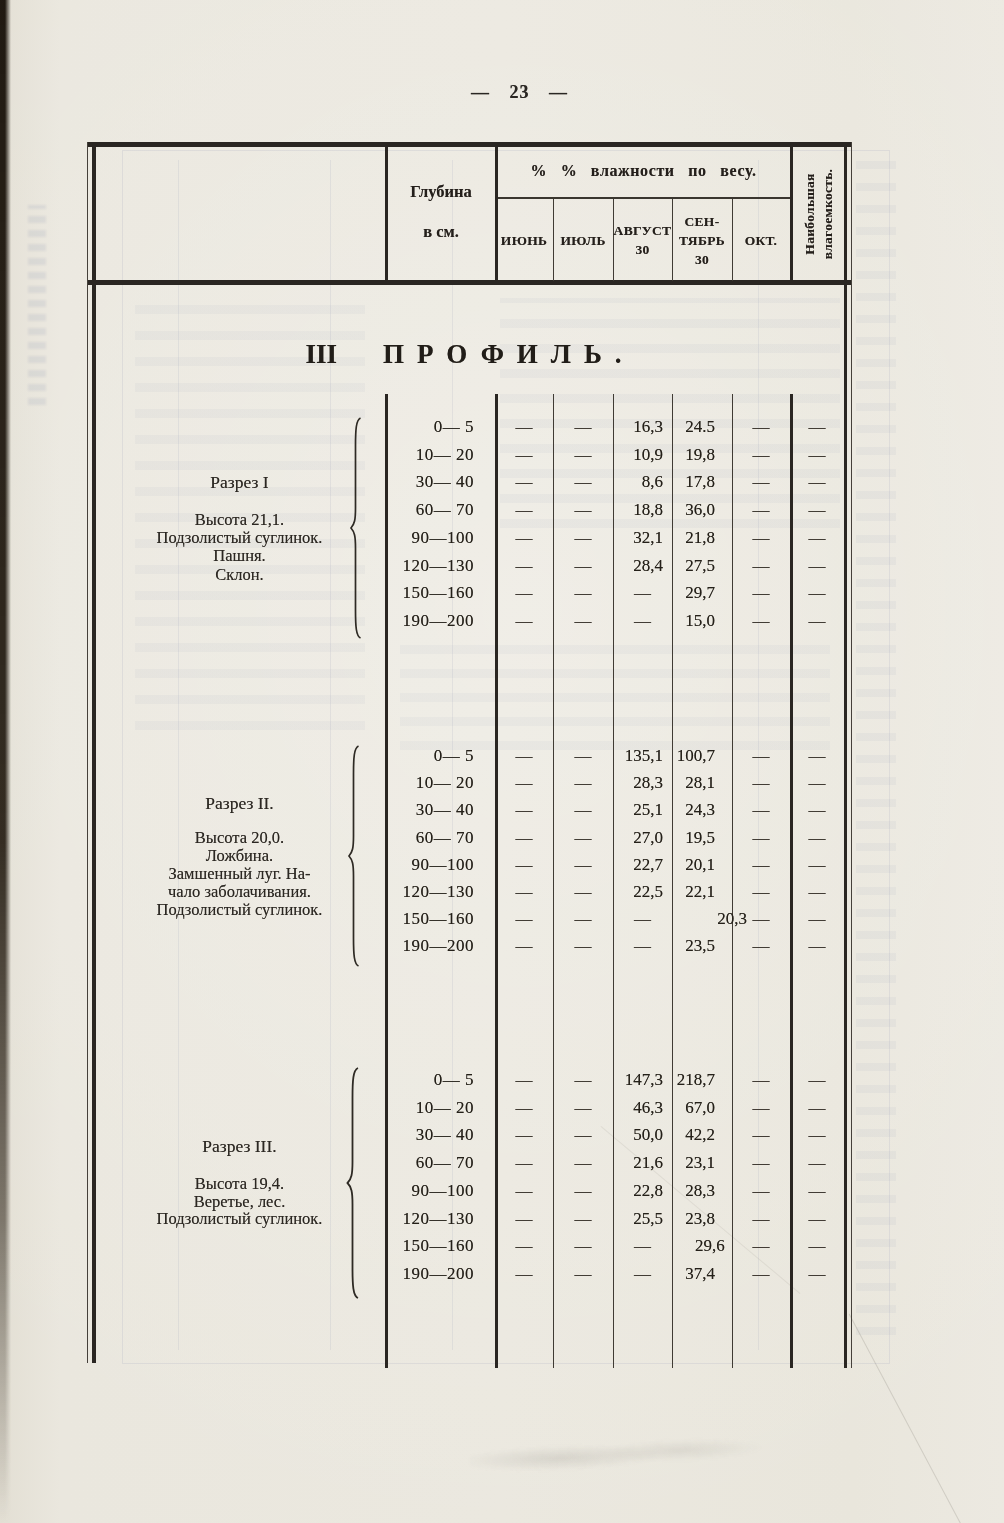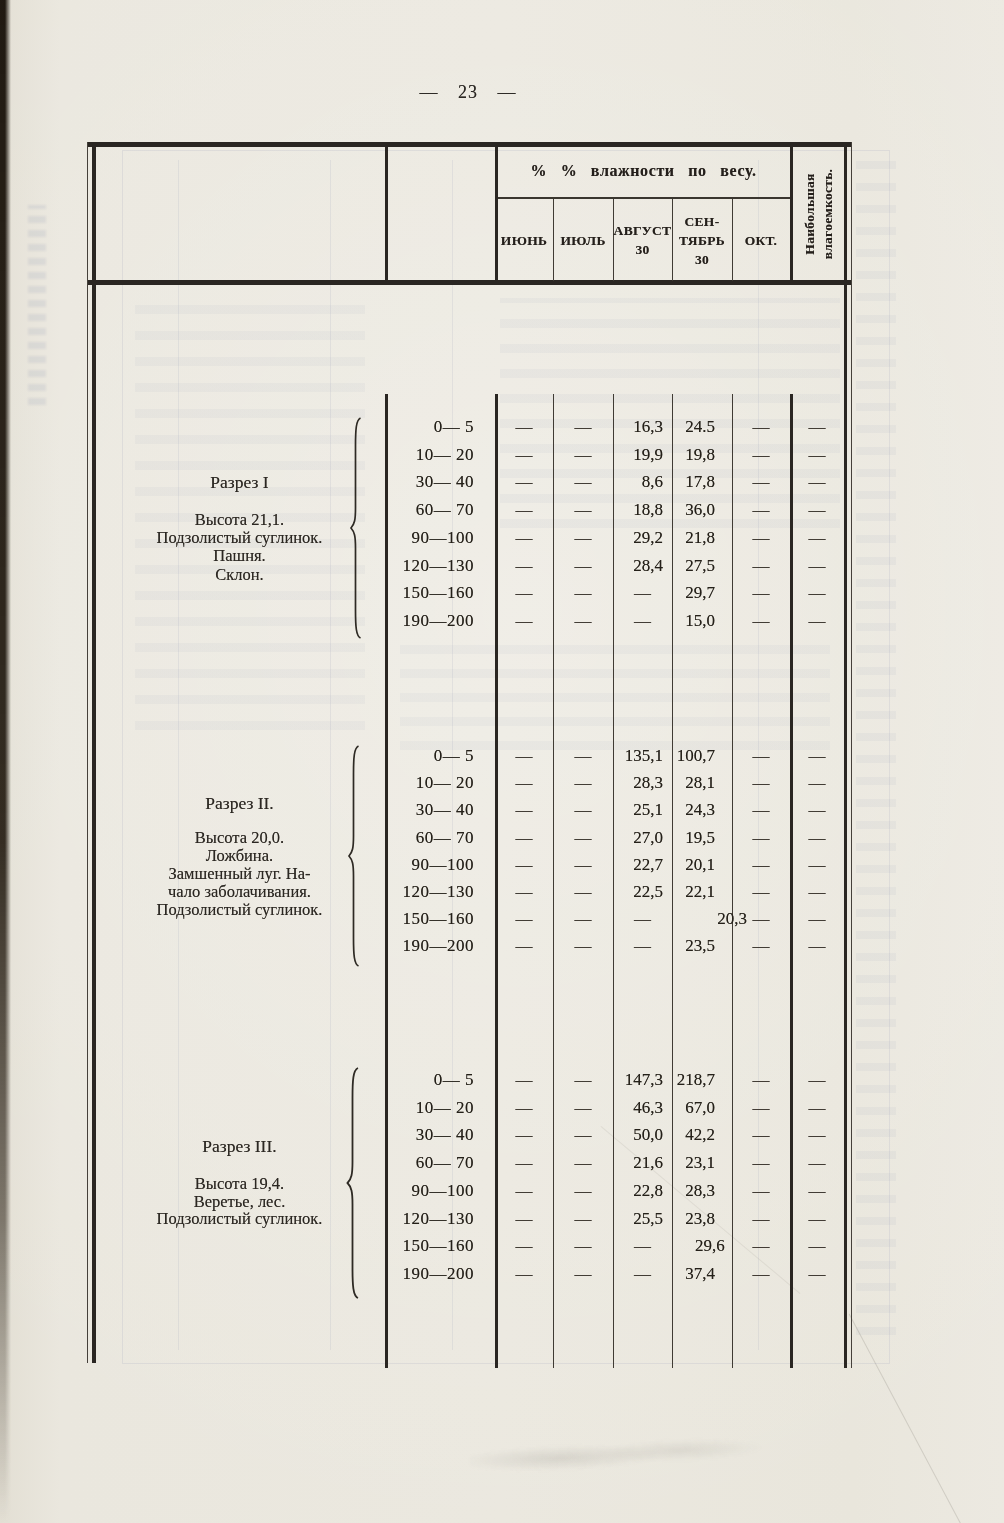--- a/index.html
+++ b/index.html
@@ -45,22 +45,22 @@
     background:radial-gradient(ellipse 50% 50% at 30% 50%, rgba(105,102,96,.16), transparent 70%),
                radial-gradient(ellipse 40% 45% at 70% 40%, rgba(105,102,96,.12), transparent 70%);
     filter:blur(1.5px);transform:rotate(-2deg);
   }
   .scratch{position:absolute;background:rgba(115,110,100,.22);}
   .scratch-1{left:905px;top:1300px;width:1px;height:240px;transform:rotate(-28deg);}
   .scratch-2{left:700px;top:1080px;width:1px;height:260px;transform:rotate(-50deg);opacity:.5;}
 
   
   .page-number{
-    position:absolute;left:368px;top:82px;width:200px;text-align:center;
-    font-size:18px;font-weight:normal;letter-spacing:1px;word-spacing:14px;color:#2a2723;
+    position:absolute;left:368px;top:82px;width:200px;text-align:right;
+    font-size:18px;font-weight:bold;letter-spacing:1px;word-spacing:14px;color:#2a2723;
   }
 
   
   .rule{position:absolute;background:#2a2622;}
   .h-top{left:88px;top:142px;width:764px;height:4.5px;}
   .h-headbottom{left:88px;top:280px;width:764px;height:5px;}
   .h-subdiv{left:495px;top:197px;width:295px;height:1.6px;background:#3a362f;}
   .v-left-thin{left:87px;top:142px;width:1.3px;height:1221px;background:#45403a;}
   .v-left-thick{left:92px;top:142px;width:3.5px;height:1221px;}
   .v-right-thick{left:844px;top:142px;width:3px;height:1226px;}
@@ -155,32 +155,38 @@
   <div class="rule hm" style="left:672px;"></div>
   <div class="rule hm" style="left:732px;"></div>
   <div class="rule bv bv-thick" style="left:385px;"></div>
   <div class="rule bv bv-thick" style="left:495px;"></div>
   <div class="rule bv bv-thin" style="left:553px;"></div>
   <div class="rule bv bv-thin" style="left:613px;"></div>
   <div class="rule bv bv-thin" style="left:672px;"></div>
   <div class="rule bv bv-thin" style="left:732px;"></div>
   <div class="rule bv bv-thick" style="left:790px;"></div>
 
+  <div class="th th-col2 ink" style="white-space: pre-line;">Глубина
+в см.</div>
   <div class="th th-group ink" style="white-space: pre-line;">% % влажности по весу.</div>
   <div class="th th-month ink" style="left: 495px; width: 58px; white-space: pre-line;">ИЮНЬ</div>
   <div class="th th-month ink" style="left: 553px; width: 60px; white-space: pre-line;">ИЮЛЬ</div>
   <div class="th th-month ink" style="left: 613px; width: 59px; white-space: pre-line;">АВГУСТ
 30</div>
   <div class="th th-month ink" style="left: 672px; width: 60px; white-space: pre-line;">СЕН-
 ТЯБРЬ
 30</div>
   <div class="th th-month ink" style="left: 732px; width: 58px; white-space: pre-line;">ОКТ.</div>
   <div class="th th-rot ink" style="white-space: pre-line;">Наибольшая
 влагоемкость.</div>
 
+  <div class="section-title ink">
+    <span class="numeral" style="white-space: pre-line;">III</span>
+    <span class="word" style="white-space: pre-line;">ПРОФИЛЬ.</span>
+  </div>
 
   <div class="block-title ink" style="top: 472px; white-space: pre-line;">Разрез I</div>
   <div class="block-desc" style="top:511px;line-height:18.2px;">
       <div class="desc-line ink">Высота 21,1.</div>
       <div class="desc-line ink">Подзолистый суглинок.</div>
       <div class="desc-line ink">Пашня.</div>
       <div class="desc-line ink">Склон.</div>
     </div>
   <div class="block-title ink" style="top: 793px; white-space: pre-line;">Разрез II.</div>
   <div class="block-desc" style="top:829px;line-height:18px;">
@@ -220,21 +226,21 @@
         <div class="cell ink  is-dash" style="left: 553px; width: 60px;">—</div>
         <div class="cell ink cell-num cell-aug" style="left: 613px; width: 59px;">16,3</div>
         <div class="cell ink cell-num cell-sep" style="left: 672px; width: 60px;">24.5</div>
         <div class="cell ink  is-dash" style="left: 732px; width: 58px;">—</div>
         <div class="cell ink  is-dash" style="left: 790px; width: 54px;">—</div>
       </div>
       <div class="data-row" style="top: 440.7px; height: 27.7px; line-height: 27.7px;">
         <div class="cell ink cell-depth" style="left: 385px; width: 110px;">10— 20</div>
         <div class="cell ink  is-dash" style="left: 495px; width: 58px;">—</div>
         <div class="cell ink  is-dash" style="left: 553px; width: 60px;">—</div>
-        <div class="cell ink cell-num cell-aug" style="left: 613px; width: 59px;">19,9</div>
+        <div class="cell ink cell-num cell-aug" style="left: 613px; width: 59px;">10,9</div>
         <div class="cell ink cell-num cell-sep" style="left: 672px; width: 60px;">19,8</div>
         <div class="cell ink  is-dash" style="left: 732px; width: 58px;">—</div>
         <div class="cell ink  is-dash" style="left: 790px; width: 54px;">—</div>
       </div>
       <div class="data-row" style="top: 468.4px; height: 27.7px; line-height: 27.7px;">
         <div class="cell ink cell-depth" style="left: 385px; width: 110px;">30— 40</div>
         <div class="cell ink  is-dash" style="left: 495px; width: 58px;">—</div>
         <div class="cell ink  is-dash" style="left: 553px; width: 60px;">—</div>
         <div class="cell ink cell-num cell-aug" style="left: 613px; width: 59px;">8,6</div>
         <div class="cell ink cell-num cell-sep" style="left: 672px; width: 60px;">17,8</div>
@@ -247,21 +253,21 @@
         <div class="cell ink  is-dash" style="left: 553px; width: 60px;">—</div>
         <div class="cell ink cell-num cell-aug" style="left: 613px; width: 59px;">18,8</div>
         <div class="cell ink cell-num cell-sep" style="left: 672px; width: 60px;">36,0</div>
         <div class="cell ink  is-dash" style="left: 732px; width: 58px;">—</div>
         <div class="cell ink  is-dash" style="left: 790px; width: 54px;">—</div>
       </div>
       <div class="data-row" style="top: 523.8px; height: 27.7px; line-height: 27.7px;">
         <div class="cell ink cell-depth" style="left: 385px; width: 110px;">90—100</div>
         <div class="cell ink  is-dash" style="left: 495px; width: 58px;">—</div>
         <div class="cell ink  is-dash" style="left: 553px; width: 60px;">—</div>
-        <div class="cell ink cell-num cell-aug" style="left: 613px; width: 59px;">29,2</div>
+        <div class="cell ink cell-num cell-aug" style="left: 613px; width: 59px;">32,1</div>
         <div class="cell ink cell-num cell-sep" style="left: 672px; width: 60px;">21,8</div>
         <div class="cell ink  is-dash" style="left: 732px; width: 58px;">—</div>
         <div class="cell ink  is-dash" style="left: 790px; width: 54px;">—</div>
       </div>
       <div class="data-row" style="top: 551.5px; height: 27.7px; line-height: 27.7px;">
         <div class="cell ink cell-depth" style="left: 385px; width: 110px;">120—130</div>
         <div class="cell ink  is-dash" style="left: 495px; width: 58px;">—</div>
         <div class="cell ink  is-dash" style="left: 553px; width: 60px;">—</div>
         <div class="cell ink cell-num cell-aug" style="left: 613px; width: 59px;">28,4</div>
         <div class="cell ink cell-num cell-sep" style="left: 672px; width: 60px;">27,5</div>

